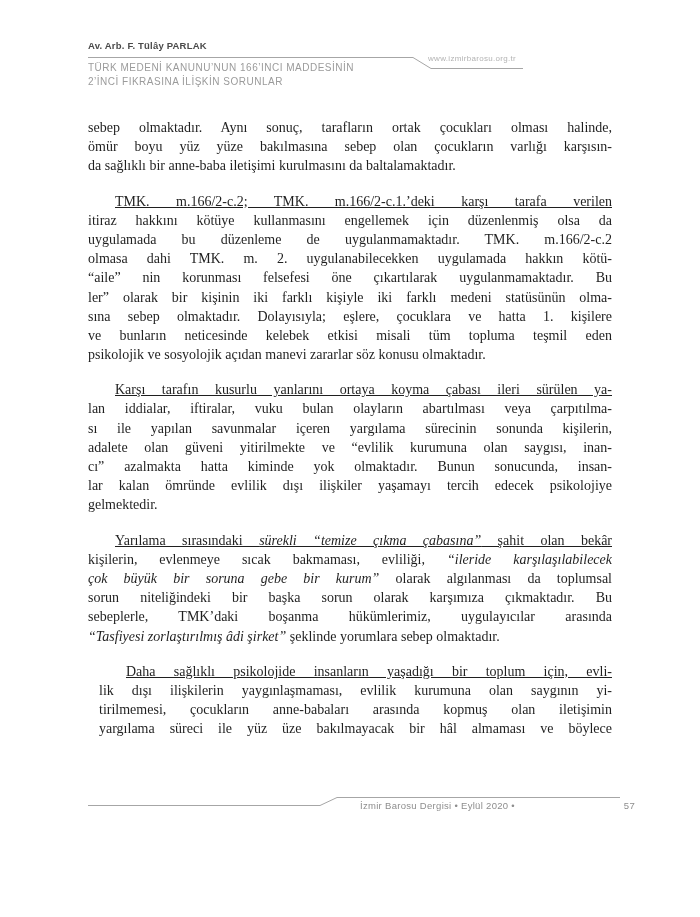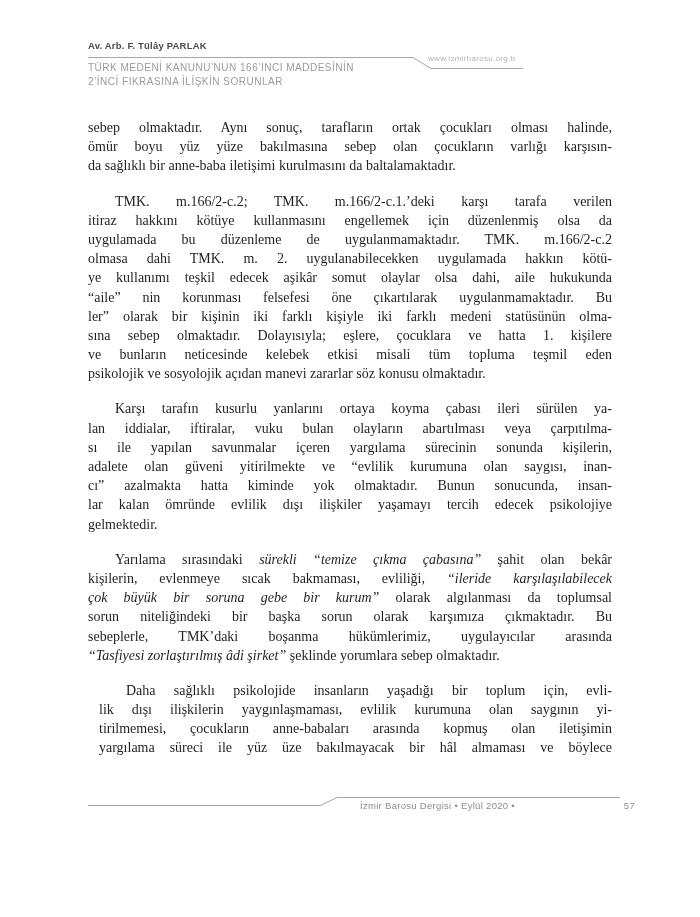--- a/index.html
+++ b/index.html
@@ -45,21 +45,21 @@
     font-size: 14px; line-height: 19.2px;
     color: #1f1f1f;
   }
   .paragraph { margin: 0 0 16px 0; }
   .paragraph:last-child { margin-bottom: 0; margin-left: 11px; }
   .line {
     text-align: justify;
     text-align-last: justify;
     height: 19.2px; overflow: hidden;
   }
-  .line.indent { text-indent: 27px; }
+  .line.indent { text-indent: 27px; text-decoration: underline; }
   .line.flush { text-align-last: left; }
   .it { font-style: italic; }
   
   .footer {
     position: absolute; left: 337px; top: 800px;
     width: 275px;
     display: flex; justify-content: space-between; align-items: baseline;
     font-family: "Liberation Sans", sans-serif;
     font-size: 9.5px; color: #8d8d8d; letter-spacing: 0.3px; padding-left: 23px;
   }
@@ -87,21 +87,20 @@
       <div class="paragraph">
         <div class="line"><span>sebep olmaktadır. Aynı sonuç, tarafların ortak çocukları olması halinde,</span></div>
         <div class="line"><span>ömür boyu yüz yüze bakılmasına sebep olan çocukların varlığı karşısın-</span></div>
         <div class="line flush"><span>da sağlıklı bir anne-baba iletişimi kurulmasını da baltalamaktadır.</span></div>
       </div>
       <div class="paragraph">
         <div class="line indent"><span>TMK. m.166/2-c.2; TMK. m.166/2-c.1.’deki karşı tarafa verilen</span></div>
         <div class="line"><span>itiraz hakkını kötüye kullanmasını engellemek için düzenlenmiş olsa da</span></div>
         <div class="line"><span>uygulamada bu düzenleme de uygulanmamaktadır. TMK. m.166/2-c.2</span></div>
         <div class="line"><span>olmasa dahi TMK. m. 2. uygulanabilecekken uygulamada hakkın kötü-</span></div>
-        <div class="line"><span>ye kullanımı teşkil edecek aşikâr somut olaylar olsa dahi, aile hukukunda</span></div>
         <div class="line"><span>“aile” nin korunması felsefesi öne çıkartılarak uygulanmamaktadır. Bu</span></div>
         <div class="line"><span>ler” olarak bir kişinin iki farklı kişiyle iki farklı medeni statüsünün olma-</span></div>
         <div class="line"><span>sına sebep olmaktadır. Dolayısıyla; eşlere, çocuklara ve hatta 1. kişilere</span></div>
         <div class="line"><span>ve bunların neticesinde kelebek etkisi misali tüm topluma teşmil eden</span></div>
         <div class="line flush"><span>psikolojik ve sosyolojik açıdan manevi zararlar söz konusu olmaktadır.</span></div>
       </div>
       <div class="paragraph">
         <div class="line indent"><span>Karşı tarafın kusurlu yanlarını ortaya koyma çabası ileri sürülen ya-</span></div>
         <div class="line"><span>lan iddialar, iftiralar, vuku bulan olayların abartılması veya çarpıtılma-</span></div>
         <div class="line"><span>sı ile yapılan savunmalar içeren yargılama sürecinin sonunda kişilerin,</span></div>

